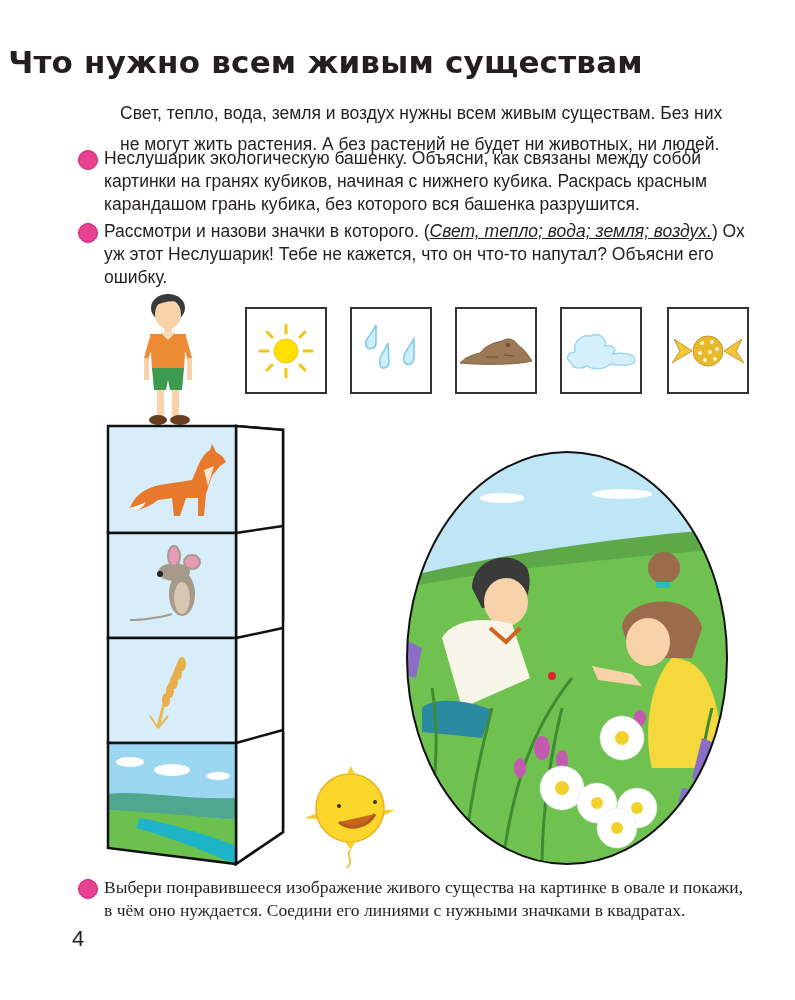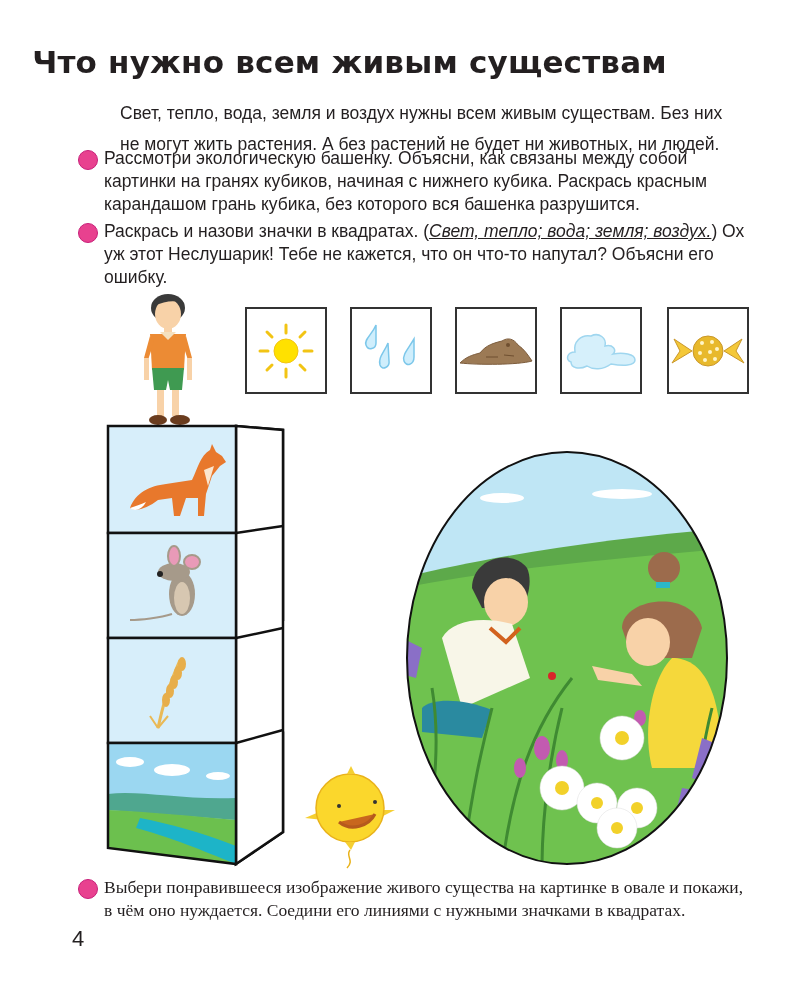--- a/index.html
+++ b/index.html
@@ -1,43 +1,43 @@
 <!DOCTYPE html>
 <html><head>
 <meta charset="utf-8">
 <style>
   html,body{margin:0;padding:0;background:#fff;}
   body{width:795px;height:1000px;position:relative;overflow:hidden;font-family:"Liberation Sans","DejaVu Sans",sans-serif;color:#231f20;}
-  .title{position:absolute;left:0;width:651px;top:44px;text-align:center;font-family:"DejaVu Sans",sans-serif;font-weight:bold;font-size:31px;letter-spacing:0.2px;color:#231f20;padding-left:24px;}
+  .title{position:absolute;left:0;width:651px;top:44px;text-align:center;font-family:"DejaVu Sans",sans-serif;font-weight:bold;font-size:31px;letter-spacing:0.2px;color:#231f20;}
   .intro{position:absolute;left:120px;top:98px;width:610px;font-size:17.5px;line-height:31px;}
   .task{position:absolute;left:78px;width:672px;font-size:17.5px;line-height:23px;}
   .task .bullet{position:absolute;left:0;top:3px;width:18px;height:18px;border-radius:50%;background:#e8418f;border:1px solid #c8207a;}
   .task .text{margin-left:26px;display:block;}
   .task i{font-style:italic;text-decoration:underline;}
   .page-num{position:absolute;left:72px;top:926px;font-size:22px;}
   .icons{position:absolute;top:307px;left:0;}
   .sq{position:absolute;top:0;width:78px;height:83px;border:2px solid #333;background:#fff;display:flex;align-items:center;justify-content:center;}
   .tower{position:absolute;left:100px;top:280px;}
   .oval{position:absolute;left:402px;top:448px;}
   .ball{position:absolute;left:295px;top:760px;}
 </style>
 </head>
 <body>
 
 <div class="title">Что нужно всем живым существам</div>
 <div class="intro">Свет, тепло, вода, земля и воздух нужны всем живым существам. Без них не могут жить растения. А без растений не будет ни животных, ни людей.</div>
 
 <div class="task" style="top:147px;">
   <span class="bullet"></span>
-  <span class="text">Рассмотри экологическую башенку. Объясни, как связаны между собой картинки на гранях кубиков, начиная с нижнего кубика. Раскрась красным карандашом грань кубика, без которого вся башенка разрушится.</span>
+  <span class="text">Неслушарик экологическую башенку. Объясни, как связаны между собой картинки на гранях кубиков, начиная с нижнего кубика. Раскрась красным карандашом грань кубика, без которого вся башенка разрушится.</span>
 </div>
 
 <div class="task" style="top:220px;">
   <span class="bullet"></span>
-  <span class="text"><span>Раскрась и назови значки в квадратах. (</span><i>Свет, тепло; вода; земля; воздух.</i><span>) Ох уж этот Неслушарик! Тебе не кажется, что он что-то напутал? Объясни его ошибку.</span></span>
+  <span class="text"><span>Рассмотри и назови значки в которого. (</span><i>Свет, тепло; вода; земля; воздух.</i><span>) Ох уж этот Неслушарик! Тебе не кажется, что он что-то напутал? Объясни его ошибку.</span></span>
 </div>
 
 <div class="icons">
   <div class="sq" style="left:245px;">
     <svg width="60" height="60" viewBox="0 0 60 60">
       <g stroke="#f2c414" stroke-width="3" stroke-linecap="round">
         <line x1="30" y1="4" x2="30" y2="12"></line>
           <line x1="30" y1="48" x2="30" y2="56"></line>
         <line x1="4" y1="30" x2="12" y2="30"></line>
           <line x1="48" y1="30" x2="56" y2="30"></line>

